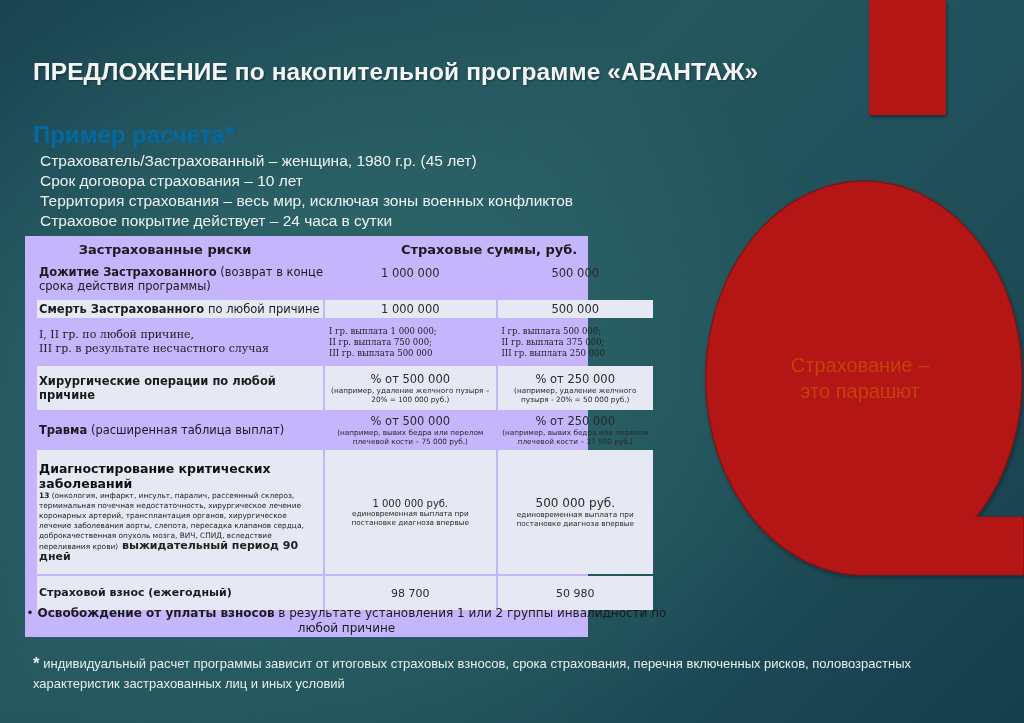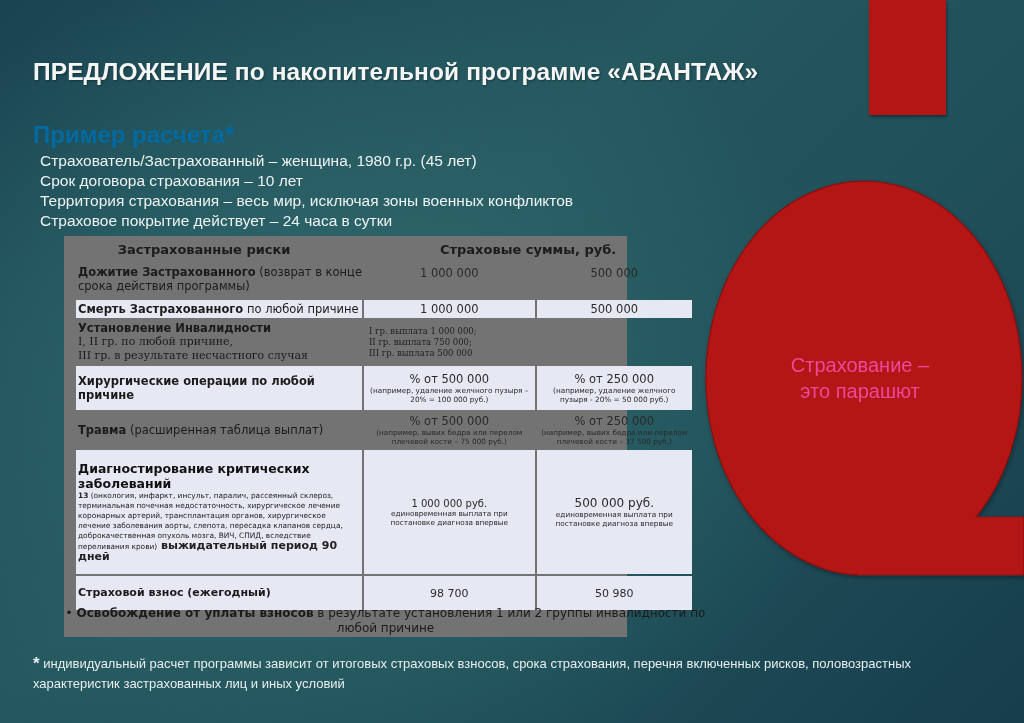--- a/index.html
+++ b/index.html
@@ -26,22 +26,21 @@
   }
   .info-lines {
     position: absolute; left: 40px; top: 151px;
     font-family: "Liberation Sans", sans-serif;
     font-size: 15.5px; line-height: 20px; color: #eef2f2;
   }
   .info-lines div { white-space: nowrap; }
 
   .panel {
     position: absolute; left: 25px; top: 236px; width: 563px; height: 401px;
-    background: #737373;
-    margin-left: 39px;
+    background: #c4b5fd;
   }
   .tbl {
     position: absolute; left: 12px; top: 0; width: 616px;
     color: #1b1b1b; font-family: "DejaVu Sans", sans-serif;
   }
   .row { display: flex; width: 100%; margin-bottom: 2px; }
   .cell { display: flex; flex-direction: column; justify-content: center; }
   .c1 { width: 287px; padding-left: 2px; }
   .c2 { width: 171px; margin-left: 2px; align-items: center; text-align: center; }
   .c3 { width: 156px; margin-left: 2px; align-items: center; text-align: center; }
@@ -70,21 +69,21 @@
   .asterisk-note .star { font-weight: bold; font-size: 17px; vertical-align: -1px; }
 
   .deco-rect {
     position: absolute; left: 869px; top: 0; width: 77px; height: 115px;
     background: #b41515; box-shadow: 1px 2px 3px rgba(0,0,0,0.4);
   }
   .deco-q { position: absolute; left: 0; top: 0; width: 1024px; height: 723px; pointer-events: none; }
   .q-text {
     position: absolute; left: 735px; top: 352px; width: 250px; text-align: center;
     font-family: "Liberation Sans", sans-serif; font-size: 20px; line-height: 26px;
-    color: #ec4899;
+    color: #c2410c;
   }
 </style>
 </head>
 <body>
 
 <div class="deco-rect"></div>
 <svg class="deco-q" viewBox="0 0 1024 723">
   <defs>
     <filter id="sh" x="-10%" y="-10%" width="120%" height="120%">
       <feDropShadow dx="1" dy="2" stdDeviation="2" flood-color="#000" flood-opacity="0.35"></feDropShadow>
@@ -125,29 +124,33 @@
     <div class="row shaded" style="height:18px">
       <div class="cell c1 risk">
         <div><b>Смерть Застрахованного</b><span> по любой причине</span></div>
       </div>
       <div class="cell c2 sum">1 000 000</div>
       <div class="cell c3 sum">500 000</div>
     </div>
 
     <div class="row" style="height:44px">
       <div class="cell c1 risk">
-        <b>Установление Инвалидности</b>
         <span style="font-family:'DejaVu Serif',serif;font-size:11px">I, II гр. по любой причине,</span>
         <span style="font-family:'DejaVu Serif',serif;font-size:11px">III гр. в результате несчастного случая</span>
       </div>
       <div class="cell c2 lines">
         <span>I гр. выплата 1 000 000;</span>
         <span>II гр. выплата 750 000;</span>
         <span>III гр. выплата 500 000</span>
       </div>
+      <div class="cell c3 lines">
+        <span>I гр. выплата 500 000;</span>
+        <span>II гр. выплата 375 000;</span>
+        <span>III гр. выплата 250 000</span>
+      </div>
     </div>
 
     <div class="row shaded" style="height:44px">
       <div class="cell c1 risk">
         <b>Хирургические операции по любой причине</b>
       </div>
       <div class="cell c2">
         <span class="sum">% от 500 000</span>
         <span class="small" style="padding:0 4px">(например, удаление желчного пузыря – 20% = 100 000 руб.)</span>
       </div>

